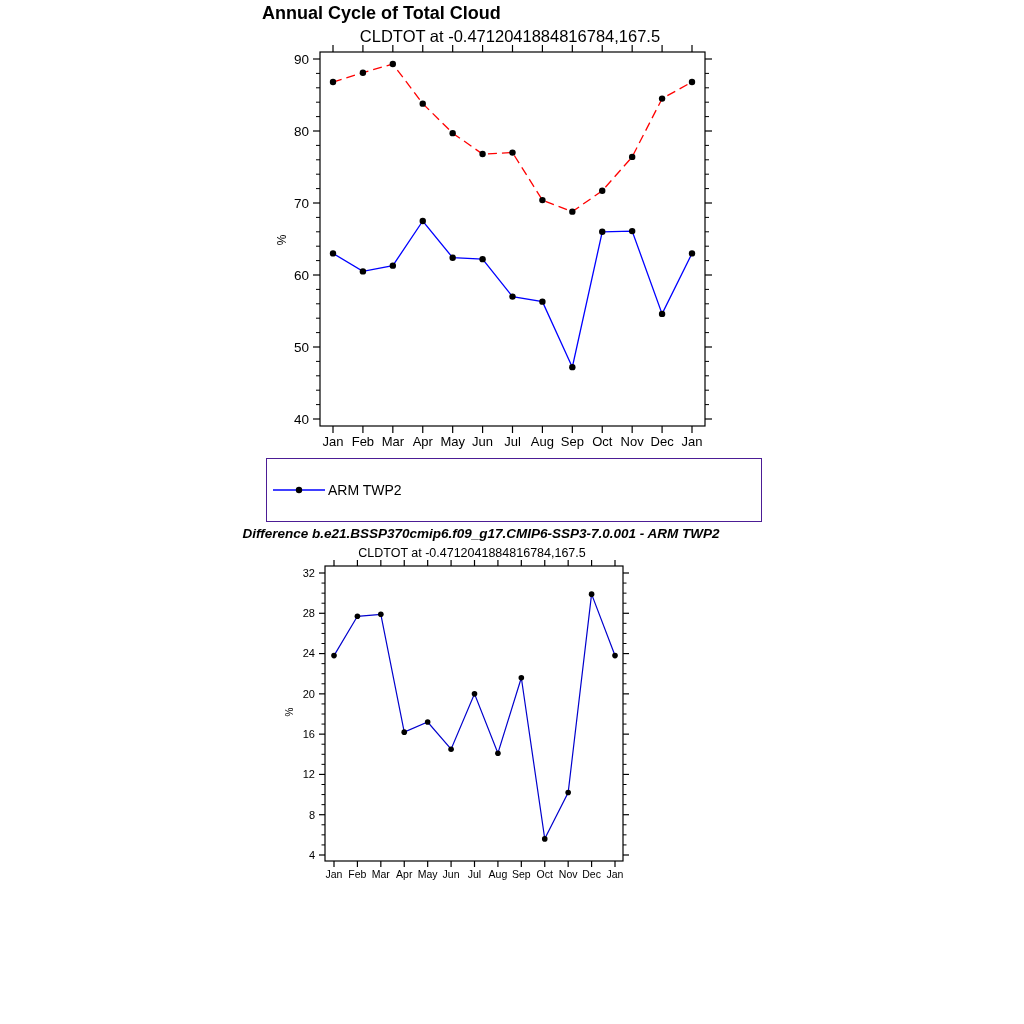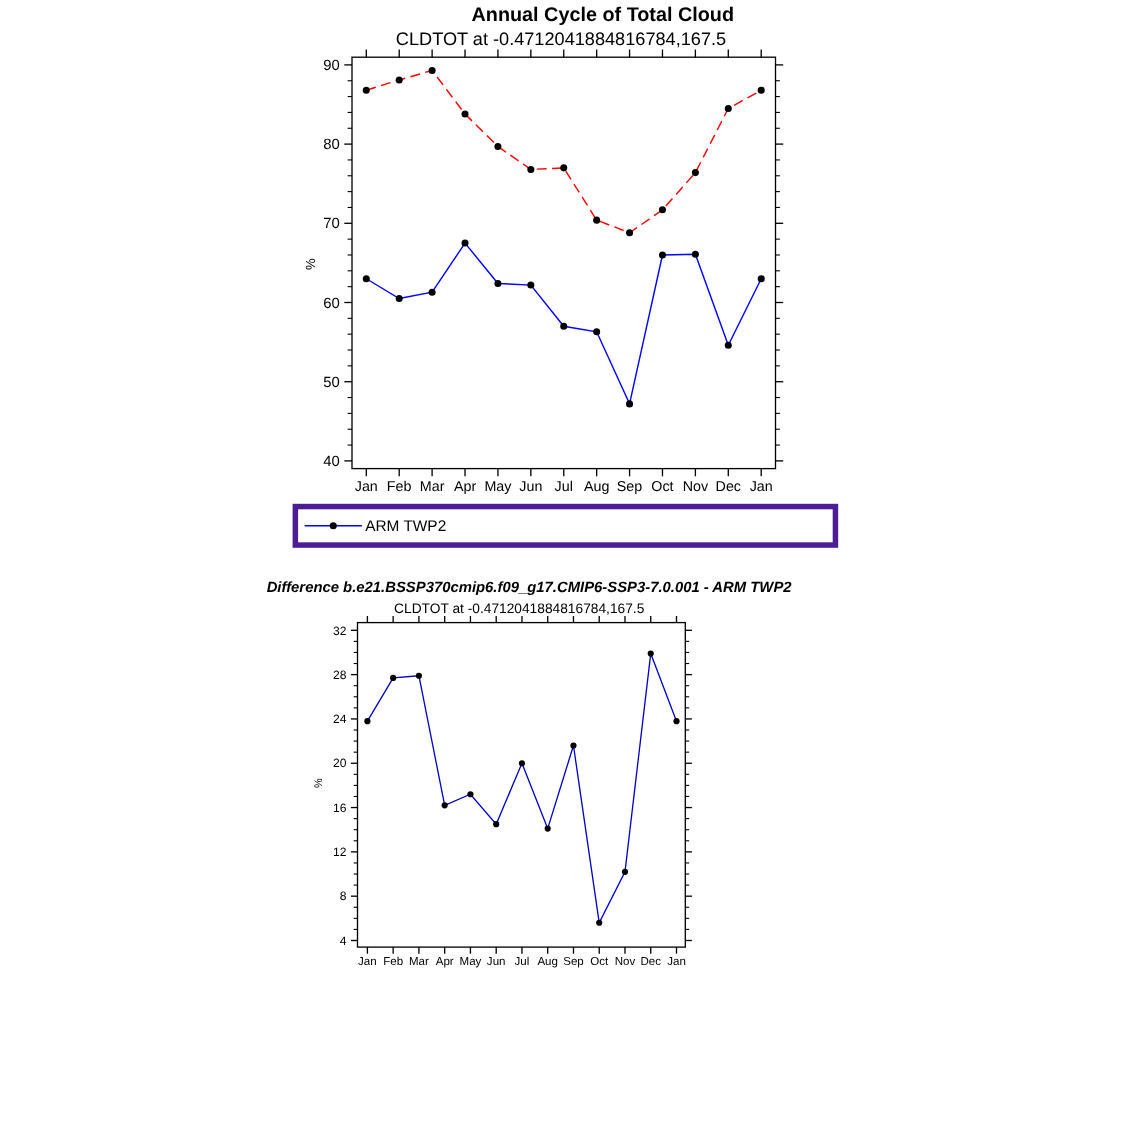--- a/index.html
+++ b/index.html
@@ -5,26 +5,26 @@
   * { margin:0; padding:0; box-sizing:border-box; }
   html,body { width:1024px; height:1024px; }
   body {
     background:#ffffff;
     font-family:"Liberation Sans", sans-serif;
     color:#000;
     position:relative;
     overflow:hidden;
   }
   .abs { position:absolute; }
-  .title1 { left:278px; top:3px;  width:540px; text-align:center; font-size:18px;   font-weight:bold; }
+  .title1 { left:262px; top:3px;  width:540px; text-align:left; font-size:18px;   font-weight:bold; }
   .subtitle1 { left:240px; top:27px; width:540px; text-align:center; font-size:16.5px; }
   #chart-svg-0 { left:240px; top:40px; }
   .legend-box {
-    left:266px; top:458px; width:496px; height:40px;
-    border:5px solid #4c1d95; background:#fff;
+    left:266px; top:458px; width:496px; height:64px;
+    border:1px solid #4c1d95; background:#fff;
     display:flex; flex-direction:column; justify-content:center;
     padding-left:5px;
   }
   .legend-row { display:flex; align-items:center; height:22px; }
   .legend-row span { font-size:14px; margin-left:2px; white-space:nowrap; }
   .title2 { left:161px; top:526px; width:640px; text-align:center; font-size:13.5px; font-weight:bold;font-style:italic; }
   .subtitle2 { left:152px; top:546px; width:640px; text-align:center; font-size:12.5px; }
   #chart-svg-1 { left:260px; top:560px; }
   svg text { fill:#000; font-family:"Liberation Sans", sans-serif; }
 </style>

